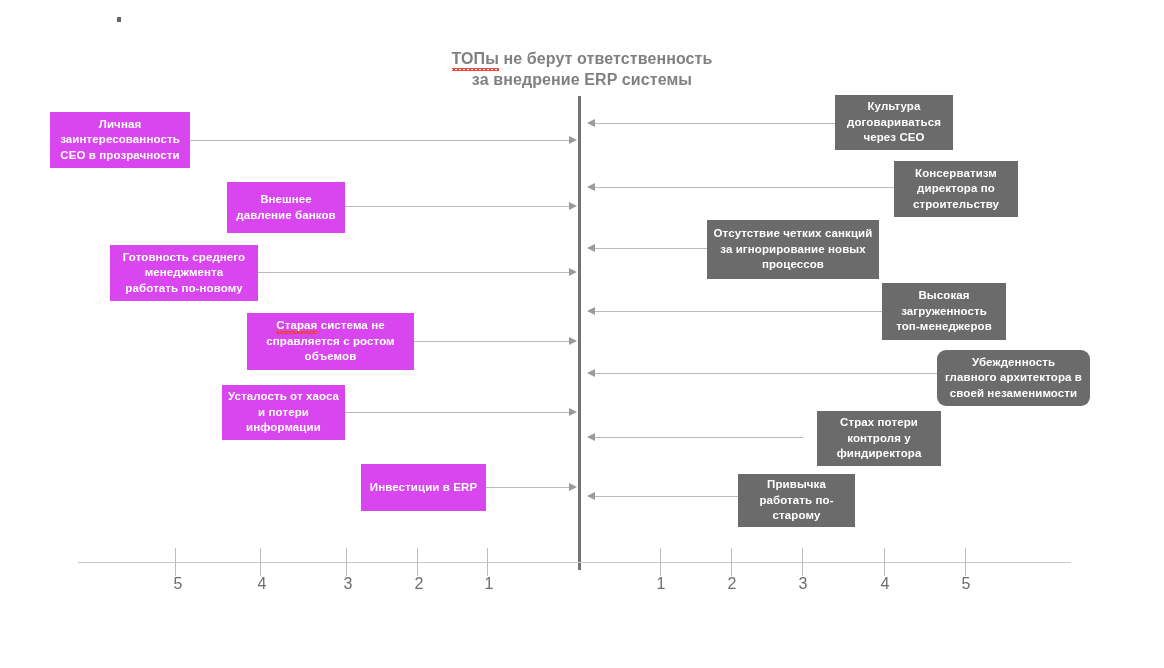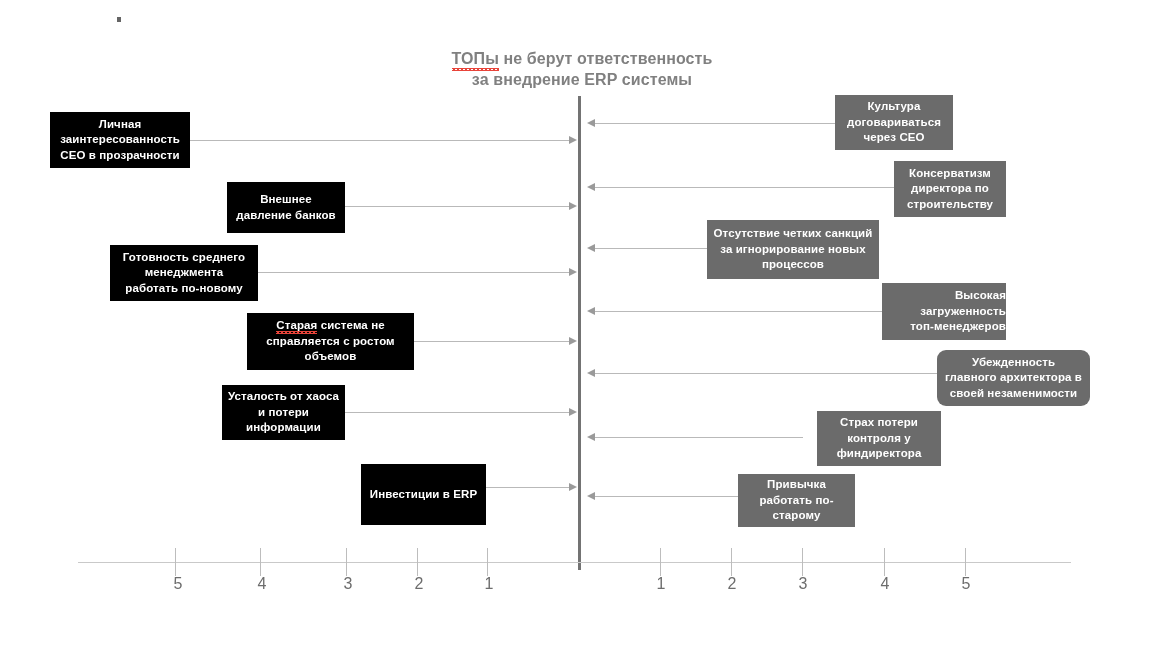--- a/index.html
+++ b/index.html
@@ -129,21 +129,21 @@
     text-align: center;
     color: #ffffff;
     font-weight: bold;
     font-size: 11.5px;
     line-height: 15.5px;
     padding: 2px 0;
     box-sizing: border-box;
     letter-spacing: 0.1px;
   }
   .node.left-node {
-    background: #000000;
+    background: #d946ef;
   }
   .node.right-node {
     background: #6b6b6b;
   }
   .node-text {
     display: block;
     width: 100%;
     white-space: pre-line;
   }
   .node-text .misspell::after {
@@ -225,43 +225,43 @@
 и потери
 информации</span>
   </div>
 
   <div class="node left-node" style="left:247px; top:313px; width:167px; height:57px;">
     <span class="node-text"><span class="misspell">Старая</span><span> система не
 справляется с ростом
 объемов</span></span>
   </div>
 
-  <div class="node left-node" style="left:361px; top:464px; width:125px; height:61px;">
+  <div class="node left-node" style="left:361px; top:464px; width:125px; height:47px;">
     <span class="node-text">Инвестиции в ERP</span>
   </div>
 
   <div class="node right-node" style="left:835px; top:95px; width:118px; height:55px;">
     <span class="node-text">Культура
 договариваться
 через CEO</span>
   </div>
 
-  <div class="node right-node" style="left:894px; top:161px; width:112px; height:56px;">
+  <div class="node right-node" style="left:894px; top:161px; width:124px; height:56px;">
     <span class="node-text">Консерватизм
 директора по
 строительству</span>
   </div>
 
   <div class="node right-node" style="left:707px; top:220px; width:172px; height:59px;">
     <span class="node-text">Отсутствие четких санкций
 за игнорирование новых
 процессов</span>
   </div>
 
-  <div class="node right-node" style="left:882px; top:283px; width:124px; height:57px;text-align:right;">
+  <div class="node right-node" style="left:882px; top:283px; width:124px; height:57px;">
     <span class="node-text">Высокая
 загруженность
 топ-менеджеров</span>
   </div>
 
   <div class="node right-node" style="left:937px; top:350px; width:153px; height:56px;border-radius:9px;">
     <span class="node-text">Убежденность
 главного архитектора в
 своей незаменимости</span>
   </div>

